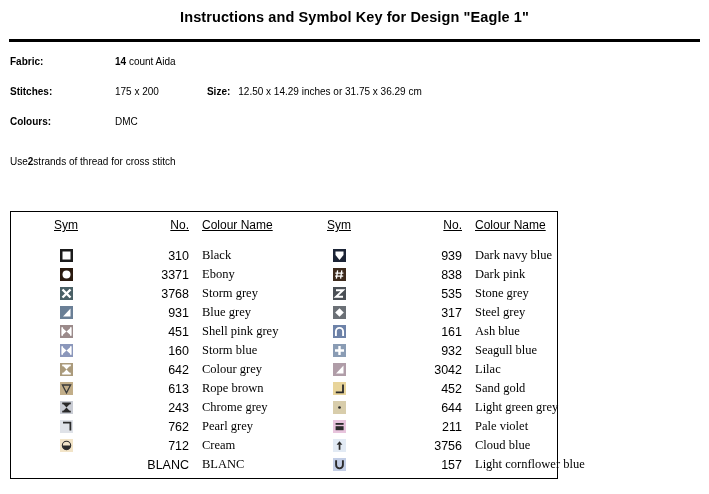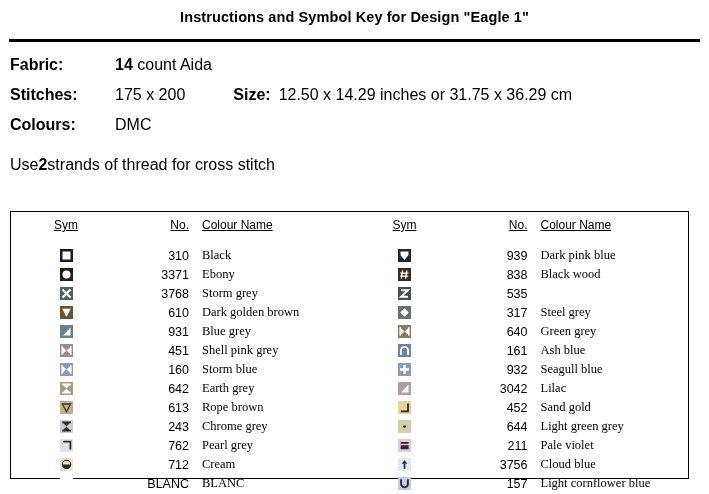--- a/index.html
+++ b/index.html
@@ -30,21 +30,21 @@
   
   .rule {
     margin: 13px 9px 0 9px;
     height: 3px;
     background: #000000;
   }
 
   
   .info {
     margin: 0 0 0 10px;
-    font-size: 16px;
+    font-size: 10px;
   }
   .info-row {
     display: flex;
     align-items: baseline;
     height: 30px;
   }
   .info-row:first-child { margin-top: 14px; }
   .lbl {
     font-weight: bold;
     width: 105px;
@@ -63,21 +63,21 @@
     display: flex;
     align-items: baseline;
     margin-top: 10px;
   }
 
   
   .key-box {
     position: absolute;
     left: 10px;
     top: 211px;
-    width: 679px;
+    width: 548px;
     height: 268px;
     border: 1px solid #000000;
     box-sizing: border-box;
     background: #ffffff;
   }
   .key-cols {
     display: flex;
     padding: 6px 0 0 0;
   }
   .key-col {
@@ -209,31 +209,20 @@
                   <svg viewBox="0 0 13 13" xmlns="http://www.w3.org/2000/svg">
                     <path d="M2.5 2.5 L10.5 10.5 M10.5 2.5 L2.5 10.5" stroke="#ffffff" stroke-width="2.4" fill="none"></path>
                   </svg>
                 </span>
               </div>
               <div class="no-cell">3768</div>
               <div class="name-cell">Storm grey</div>
             </div>
             <div class="key-row">
               <div class="sym-cell">
-                <span class="swatch" style="background: rgb(107, 82, 48);">
-                  <svg viewBox="0 0 13 13" xmlns="http://www.w3.org/2000/svg">
-                    <path d="M2.2 2.8 L10.8 2.8 L6.5 11 Z" fill="#ffffff"></path>
-                  </svg>
-                </span>
-              </div>
-              <div class="no-cell">610</div>
-              <div class="name-cell">Dark golden brown</div>
-            </div>
-            <div class="key-row">
-              <div class="sym-cell">
                 <span class="swatch" style="background: rgb(106, 127, 150);">
                   <svg viewBox="0 0 13 13" xmlns="http://www.w3.org/2000/svg">
                     <path d="M10.5 2.5 L10.5 10.5 L3 10.5 Z" fill="#ffffff"></path>
                   </svg>
                 </span>
               </div>
               <div class="no-cell">931</div>
               <div class="name-cell">Blue grey</div>
             </div>
             <div class="key-row">
@@ -263,21 +252,21 @@
             <div class="key-row">
               <div class="sym-cell">
                 <span class="swatch" style="background: rgb(171, 155, 124);">
                   <svg viewBox="0 0 13 13" xmlns="http://www.w3.org/2000/svg">
                     <path d="M2.2 2.4 L10.8 2.4 M2.2 10.6 L10.8 10.6" stroke="#ffffff" stroke-width="1.6"></path>
                     <path d="M3 2.8 L10 2.8 L3 10.2 L10 10.2 Z" fill="#ffffff"></path>
                   </svg>
                 </span>
               </div>
               <div class="no-cell">642</div>
-              <div class="name-cell">Earth grey</div>
+              <div class="name-cell">Colour grey</div>
             </div>
             <div class="key-row">
               <div class="sym-cell">
                 <span class="swatch" style="background: rgb(194, 174, 137);">
                   <svg viewBox="0 0 13 13" xmlns="http://www.w3.org/2000/svg">
                     <path d="M2.4 3 L10.6 3 L6.5 10.8 Z" fill="none" stroke="#3a3a3a" stroke-width="1.3"></path>
                   </svg>
                 </span>
               </div>
               <div class="no-cell">613</div>
@@ -339,68 +328,57 @@
         <div class="key-rows" id="right-rows">
             <div class="key-row">
               <div class="sym-cell">
                 <span class="swatch" style="background: rgb(28, 36, 54);">
                   <svg viewBox="0 0 13 13" xmlns="http://www.w3.org/2000/svg">
                     <path d="M2.5 2.4 L10.5 2.4 L10.5 6 L6.5 11 L2.5 6 Z" fill="#ffffff"></path>
                   </svg>
                 </span>
               </div>
               <div class="no-cell">939</div>
-              <div class="name-cell">Dark pink blue</div>
+              <div class="name-cell">Dark navy blue</div>
             </div>
             <div class="key-row">
               <div class="sym-cell">
                 <span class="swatch" style="background: rgb(61, 42, 28);">
                   <svg viewBox="0 0 13 13" xmlns="http://www.w3.org/2000/svg">
                     <path d="M4.6 2.3 L3.4 10.7 M8.8 2.3 L7.6 10.7 M2.3 5.2 L10.4 5.2 M2.1 8.2 L10.2 8.2" stroke="#ffffff" stroke-width="1.3"></path>
                   </svg>
                 </span>
               </div>
               <div class="no-cell">838</div>
-              <div class="name-cell">Black wood</div>
+              <div class="name-cell">Dark pink</div>
             </div>
             <div class="key-row">
               <div class="sym-cell">
                 <span class="swatch" style="background: rgb(74, 79, 85);">
                   <svg viewBox="0 0 13 13" xmlns="http://www.w3.org/2000/svg">
                     <path d="M3 3.2 L10 3.2 L3 9.8 L10 9.8" stroke="#ffffff" stroke-width="1.9" fill="none"></path>
                   </svg>
                 </span>
               </div>
               <div class="no-cell">535</div>
+              <div class="name-cell">Stone grey</div>
             </div>
             <div class="key-row">
               <div class="sym-cell">
                 <span class="swatch" style="background: rgb(107, 112, 118);">
                   <svg viewBox="0 0 13 13" xmlns="http://www.w3.org/2000/svg">
                     <path d="M6.5 2.2 L10.8 6.5 L6.5 10.8 L2.2 6.5 Z" fill="#ffffff"></path>
                   </svg>
                 </span>
               </div>
               <div class="no-cell">317</div>
               <div class="name-cell">Steel grey</div>
             </div>
             <div class="key-row">
               <div class="sym-cell">
-                <span class="swatch" style="background: rgb(139, 124, 94);">
-                  <svg viewBox="0 0 13 13" xmlns="http://www.w3.org/2000/svg">
-                    <path d="M2.2 2.2 L2.2 10.8 M10.8 2.2 L10.8 10.8" stroke="#ffffff" stroke-width="1.6"></path>
-                    <path d="M2.6 3 L10.4 10 L10.4 3 L2.6 10 Z" fill="#ffffff"></path>
-                  </svg>
-                </span>
-              </div>
-              <div class="no-cell">640</div>
-              <div class="name-cell">Green grey</div>
-            </div>
-            <div class="key-row">
-              <div class="sym-cell">
                 <span class="swatch" style="background: rgb(109, 130, 168);">
                   <svg viewBox="0 0 13 13" xmlns="http://www.w3.org/2000/svg">
                     <path d="M2.9 11 L2.9 6.5 A3.6 3.6 0 0 1 10.1 6.5 L10.1 11" stroke="#ffffff" stroke-width="1.9" fill="none"></path>
                   </svg>
                 </span>
               </div>
               <div class="no-cell">161</div>
               <div class="name-cell">Ash blue</div>
             </div>
             <div class="key-row">

